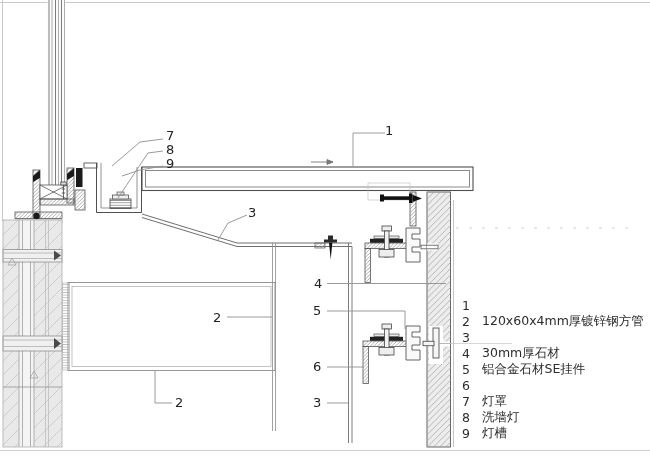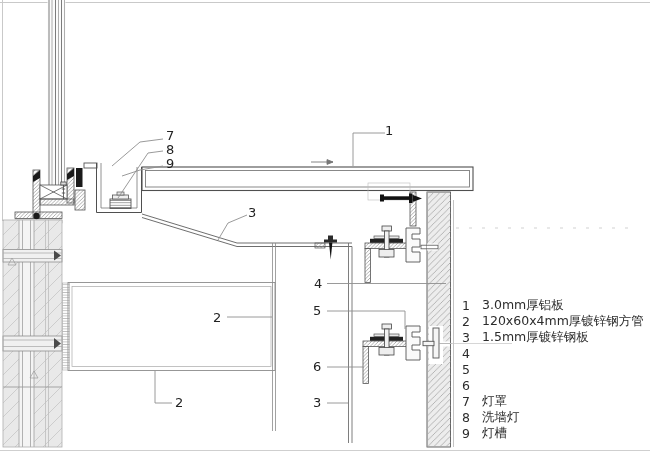--- a/index.html
+++ b/index.html
@@ -240,35 +240,35 @@
 <span class="callout" style="left:213px;top:311px">2</span>
 <span class="callout" style="left:175px;top:396px">2</span>
 <span class="callout" style="left:314px;top:277px">4</span>
 <span class="callout" style="left:313px;top:304px">5</span>
 <span class="callout" style="left:313px;top:360px">6</span>
 <span class="callout" style="left:313px;top:396px">3</span>
 
 <div class="legend">
   <div class="legend-row">
     <span class="legend-no">1</span>
-    <span class="legend-text">3.0mm厚铝板</span>
   </div>
   <div class="legend-row">
     <span class="legend-no">2</span>
     <span class="legend-text">120x60x4mm厚镀锌钢方管</span>
   </div>
   <div class="legend-row">
     <span class="legend-no">3</span>
-    <span class="legend-text">1.5mm厚镀锌钢板</span>
   </div>
   <div class="legend-row">
     <span class="legend-no">4</span>
+    <span class="legend-text">30mm厚石材</span>
   </div>
   <div class="legend-row">
     <span class="legend-no">5</span>
+    <span class="legend-text">铝合金石材SE挂件</span>
   </div>
   <div class="legend-row">
     <span class="legend-no">6</span>
   </div>
   <div class="legend-row">
     <span class="legend-no">7</span>
     <span class="legend-text">灯罩</span>
   </div>
   <div class="legend-row">
     <span class="legend-no">8</span>

